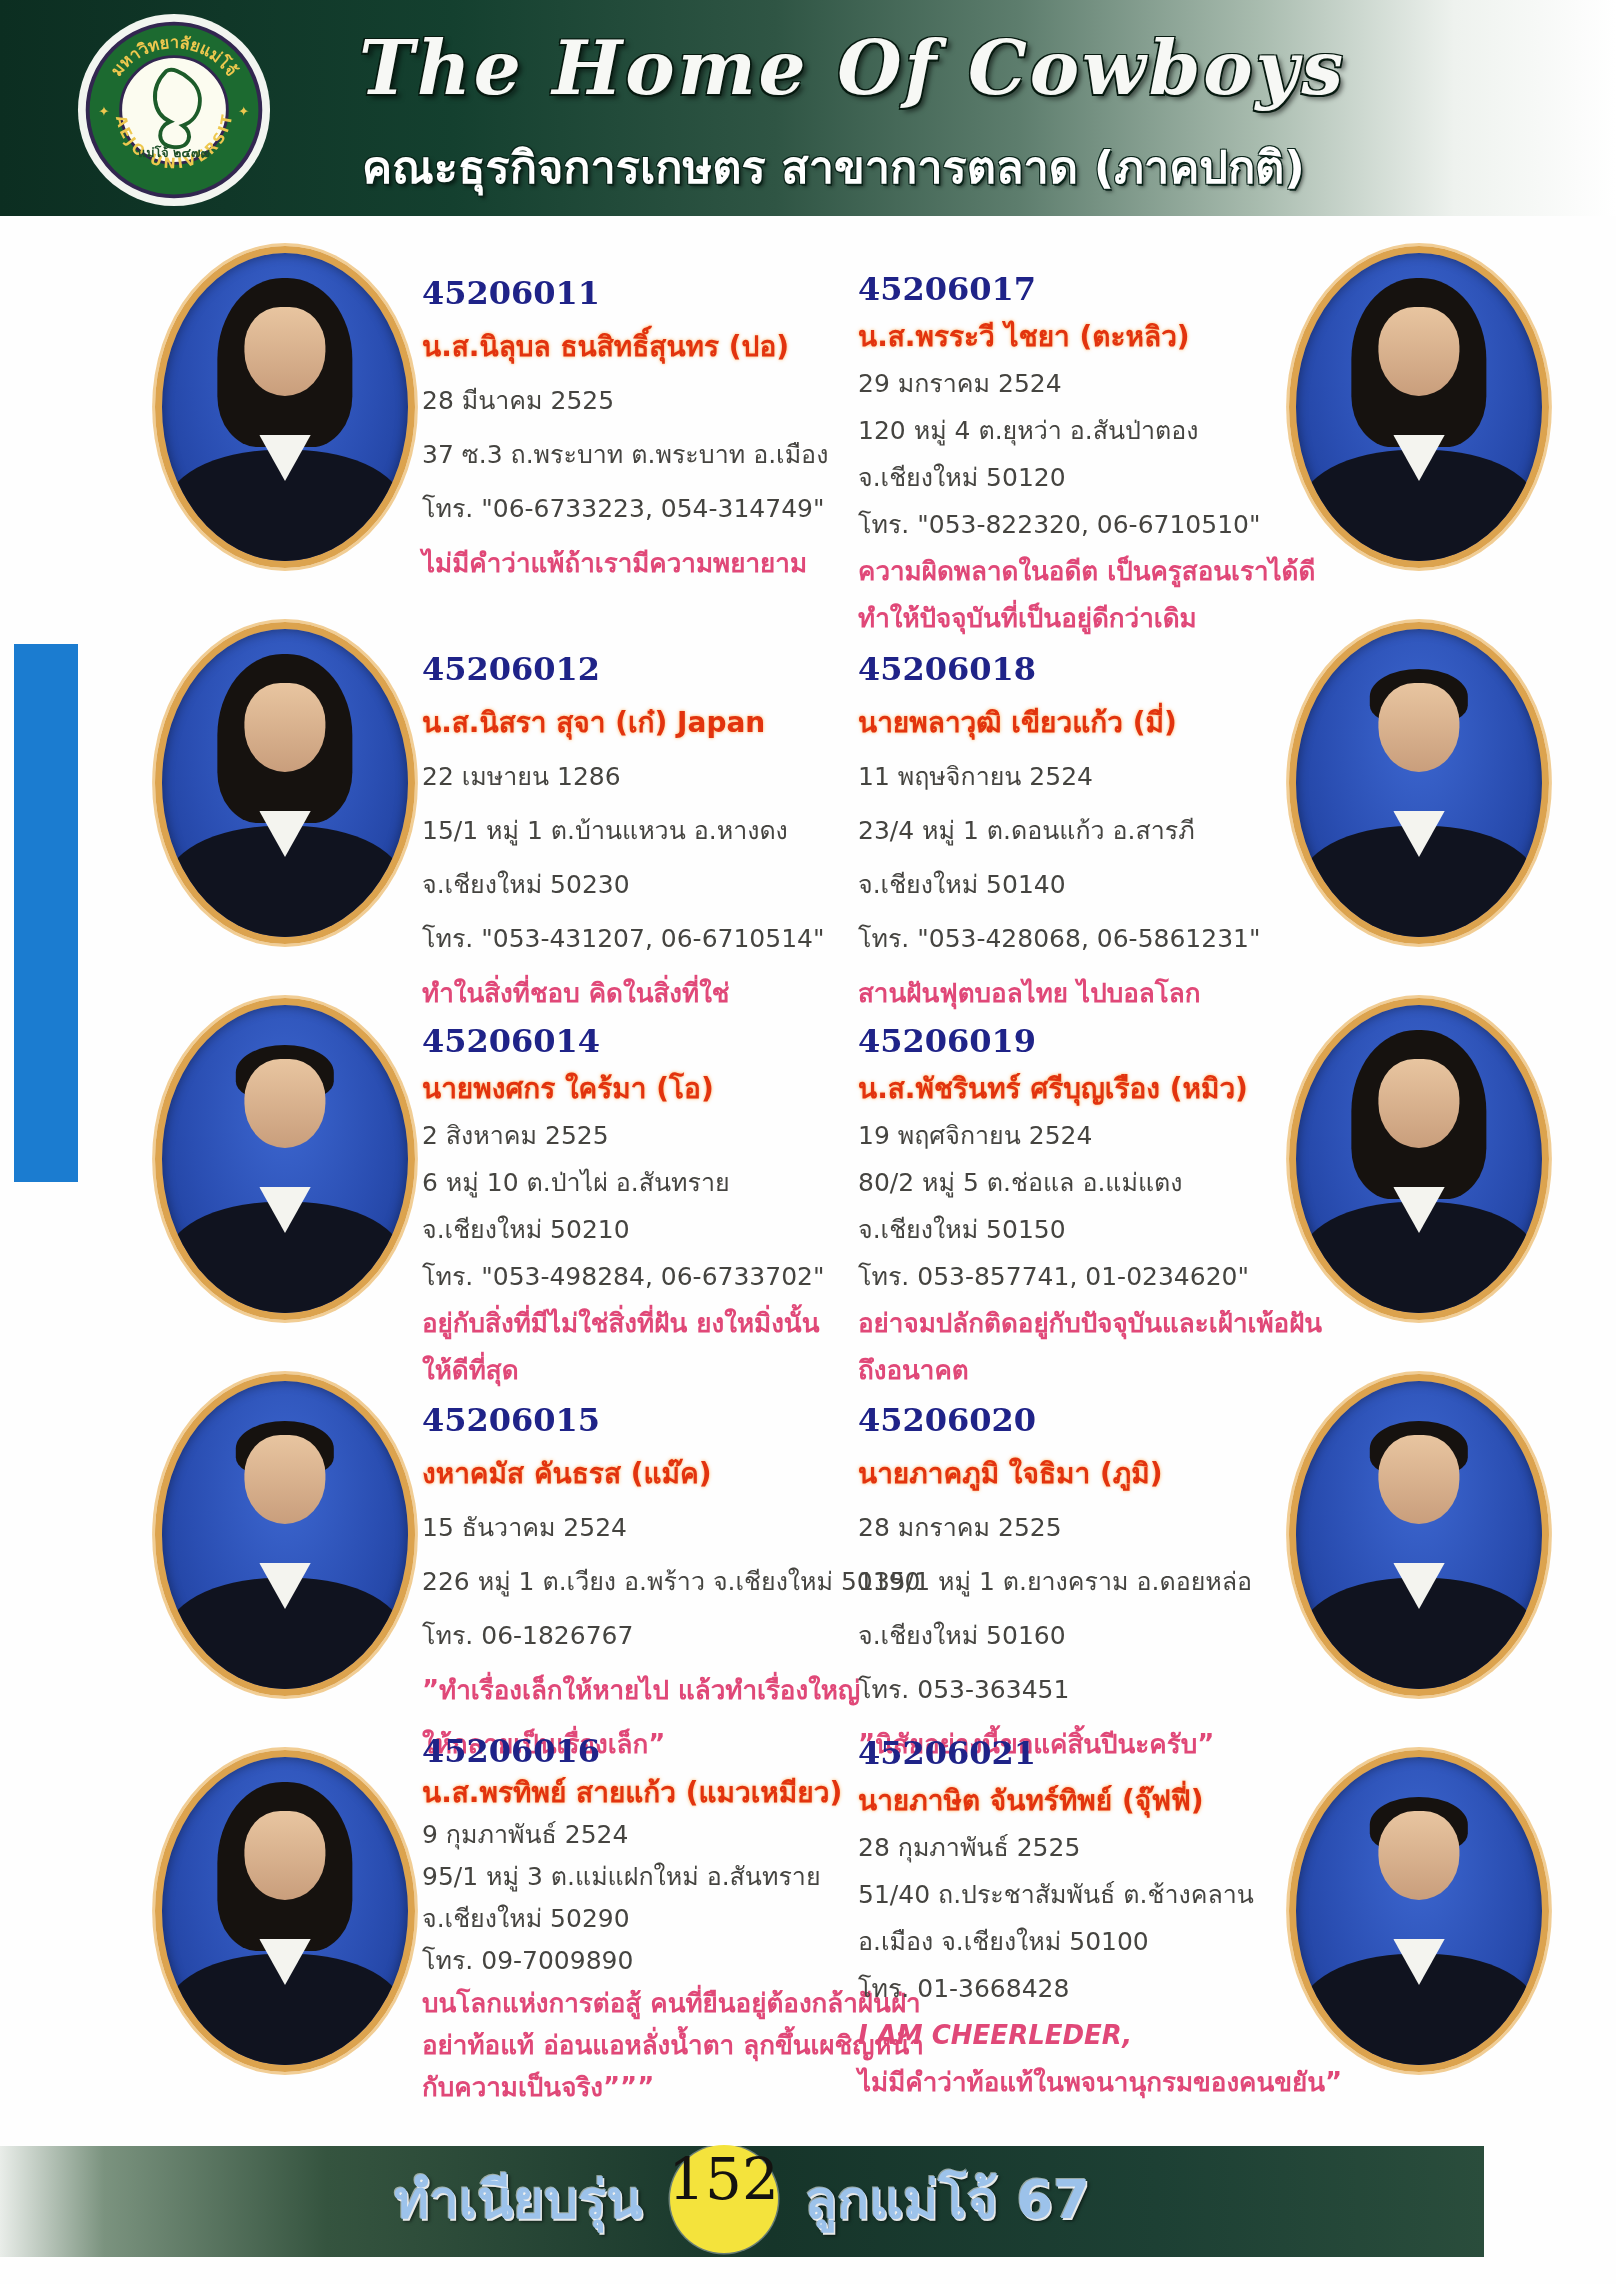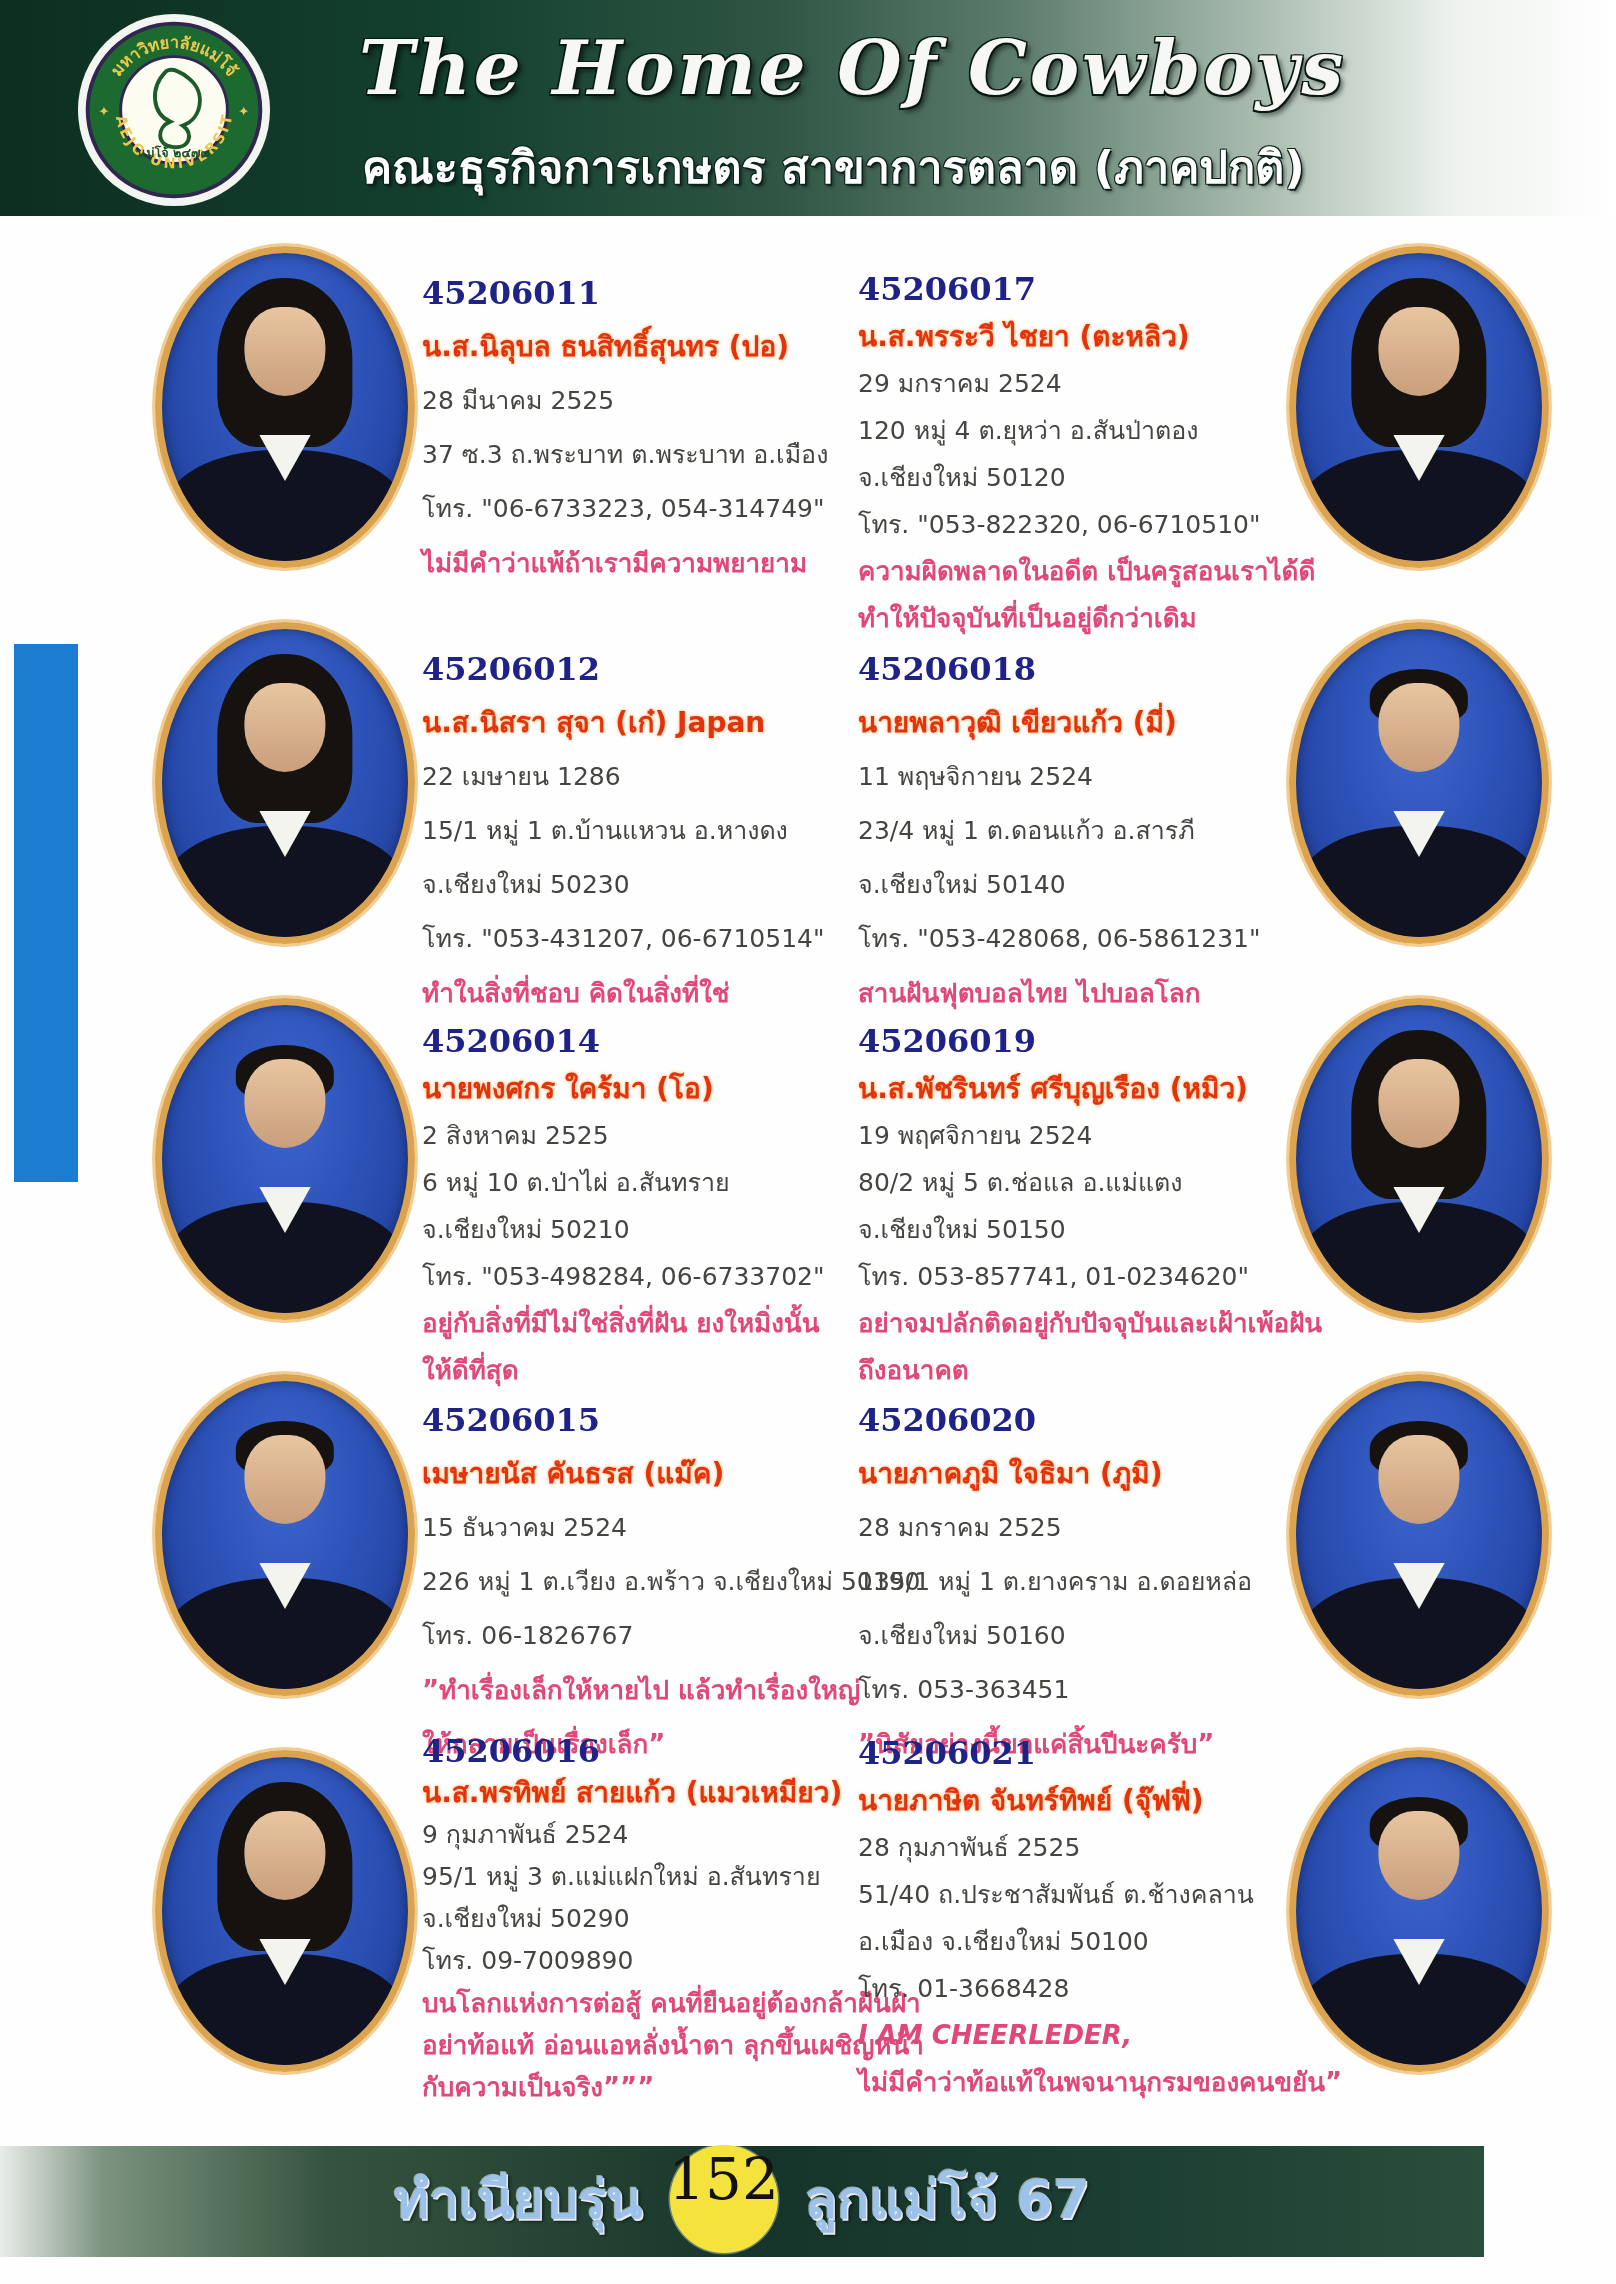--- a/index.html
+++ b/index.html
@@ -205,21 +205,21 @@
   </div>
   <div class="photo male" style="left:1289px; top:1374px">
     <div class="ph-hair"></div>
     <div class="ph-face"></div>
     <div class="ph-body"></div>
     <div class="ph-collar"></div>
   </div>
 
   <div class="entry" style="left:422px; top:1393px; --lh:54px">
     <div class="id">45206015</div>
-    <div class="name">เมษายนัส  คันธรส (แม๊ค)</div>
+    <div class="name">งหาคมัส  คันธรส (แม๊ค)</div>
     <div class="line">15 ธันวาคม 2524</div>
     <div class="line">226 หมู่ 1 ต.เวียง อ.พร้าว จ.เชียงใหม่ 50190</div>
     <div class="line">โทร. 06-1826767</div>
     <div class="quote">”ทำเรื่องเล็กให้หายไป แล้วทำเรื่องใหญ่</div>
     <div class="quote">ให้กลายเป็นเรื่องเล็ก”</div>
   </div>
   <div class="entry" style="left:858px; top:1393px; --lh:54px">
     <div class="id">45206020</div>
     <div class="name">นายภาคภูมิ ใจธิมา  (ภูมิ)</div>
     <div class="line">28 มกราคม 2525</div>

